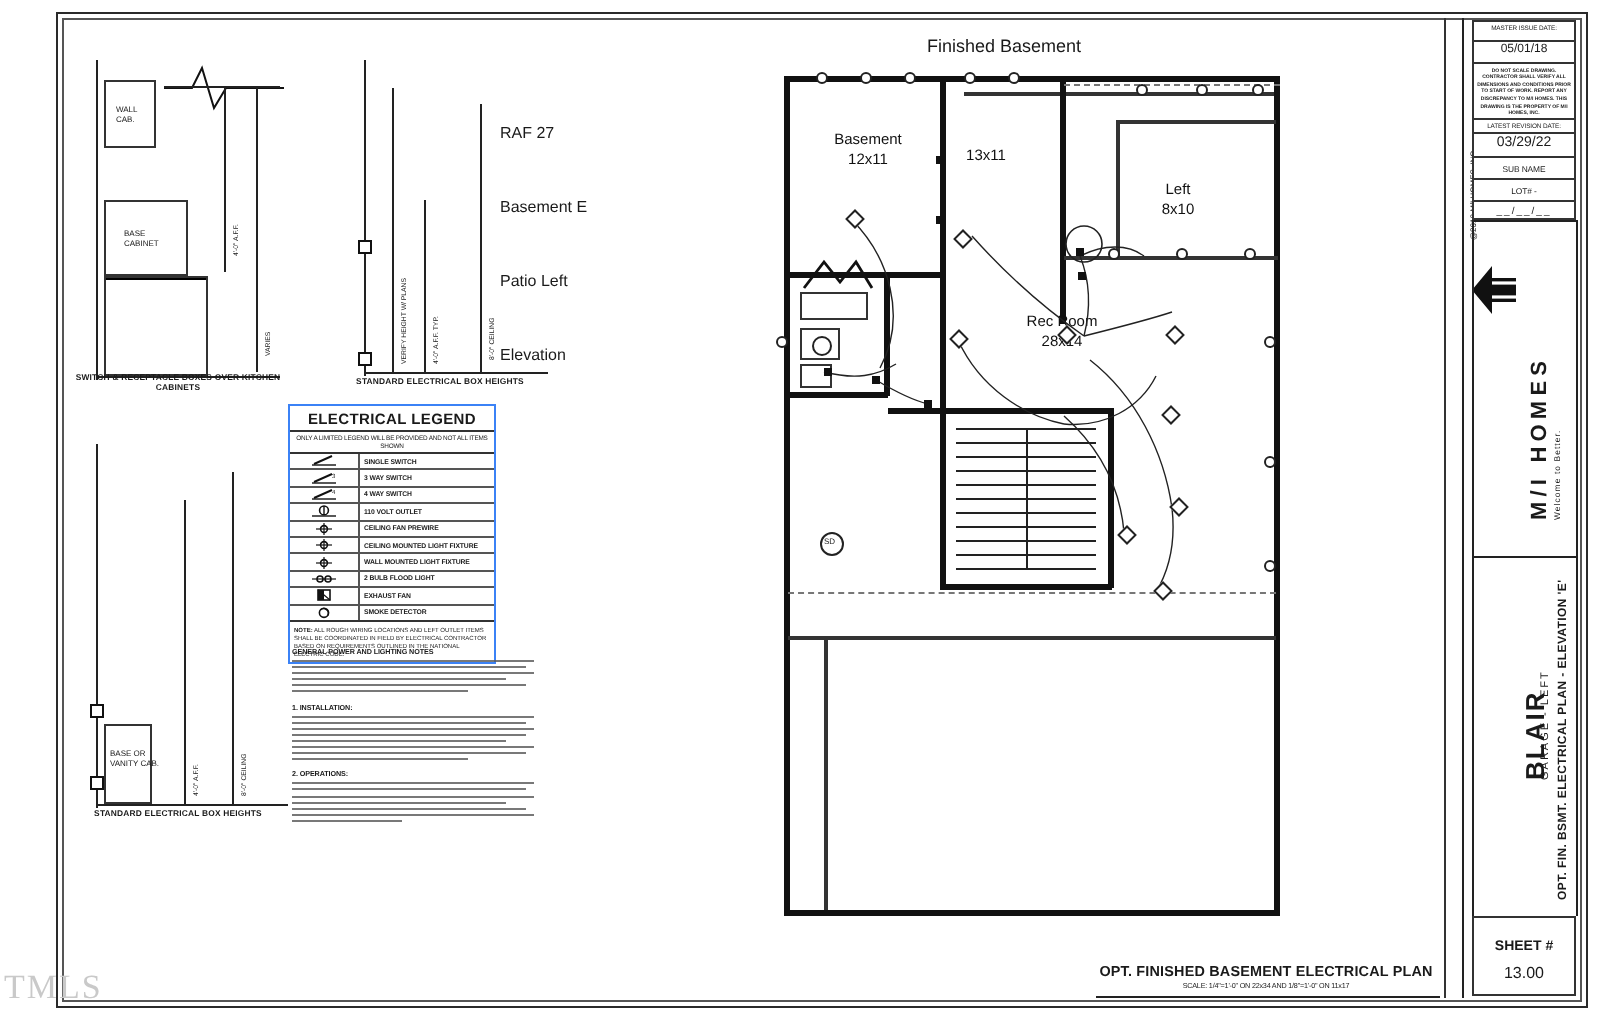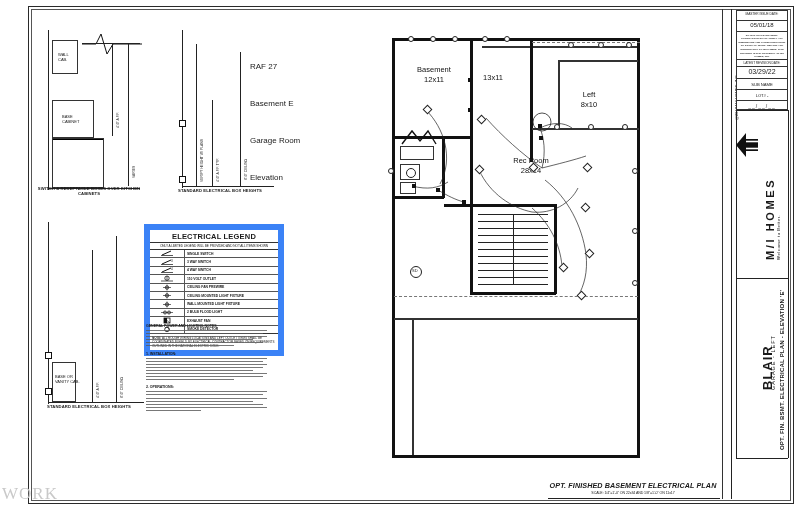--- a/index.html
+++ b/index.html
@@ -23,21 +23,21 @@
   .t7{font-size:7px;}
   .t8{font-size:8px;}
   .t9{font-size:9px;}
   .bold{font-weight:bold;}
   .ctr{text-align:center;}
 
   
   .caption{font-size:4.2px;font-weight:bold;letter-spacing:.1px;text-align:center;}
 
   
-  .legend{position:absolute;left:144px;top:224px;width:140px;border:6px solid #3b82f6;background:#fff;box-sizing:border-box;}
+  .legend{position:absolute;left:144px;top:202px;width:104px;border:1px solid #3b82f6;background:#fff;box-sizing:border-box;}
   .legend-title{font-size:7.5px;font-weight:bold;text-align:center;padding:2px 0 1px;border-bottom:1px solid #333;letter-spacing:.2px;}
   .legend-sub{font-size:3.2px;text-align:center;padding:1px 2px;border-bottom:1px solid #333;letter-spacing:-.1px;}
   .lrow{display:flex;align-items:center;height:7.4px;border-bottom:1px solid #555;}
   .lsym{width:34px;display:flex;align-items:center;justify-content:center;border-right:1px solid #555;height:100%;}
   .ldesc{flex:1;font-size:3.4px;font-weight:bold;padding-left:2px;letter-spacing:-.05px;}
   .lnote{font-size:3px;padding:2px;line-height:1.35;border-top:1px solid #333;}
 
   
   .micro{position:absolute;}
   .micro .mline{height:1px;background:#5a5a5a;margin-bottom:2.1px;opacity:.82;}
@@ -78,21 +78,21 @@
   .logo-mark{position:absolute;left:6px;top:30px;width:26px;height:30px;}
   .logo-text{position:absolute;left:36px;top:160px;transform:rotate(-90deg);transform-origin:left top;
              font-size:11px;font-weight:bold;letter-spacing:2.6px;white-space:nowrap;}
   .logo-tag{position:absolute;left:48px;top:160px;transform:rotate(-90deg);transform-origin:left top;
             font-size:4.2px;letter-spacing:.55px;white-space:nowrap;}
 
   .sheetbox{position:absolute;left:736px;top:458px;width:52px;height:40px;border:1px solid #333;box-sizing:border-box;}
 
   
   .bottom-title{position:absolute;left:548px;top:481px;width:170px;text-align:center;}
-  .bt-main{font-size:7.2px;font-weight:bold;letter-spacing:.1px;font-style:italic;}
+  .bt-main{font-size:7.2px;font-weight:bold;letter-spacing:.1px;}
   .bt-sub{font-size:3.6px;letter-spacing:-.1px;margin-top:1px;}
   .bt-rule{position:absolute;left:548px;top:498px;width:172px;height:1px;background:#222;}
 
   
   .wm{position:absolute;left:2px;top:484px;font-size:17px;color:#c9c9c9;letter-spacing:1px;font-family:"Liberation Serif",serif;}
   .vtext{position:absolute;transform:rotate(-90deg);transform-origin:left top;white-space:nowrap;font-size:3.4px;}
 </style>
 </head>
 <body>
 
@@ -147,21 +147,21 @@
     <div class="ln vl" style="left:92px;top:250px;height:152px;"></div>
     <div class="vtext" style="left:96px;top:398px;">4'-0" A.F.F.</div>
     <div class="ln vl" style="left:116px;top:236px;height:166px;"></div>
     <div class="vtext" style="left:120px;top:398px;">8'-0" CEILING</div>
     <div class="caption" style="position:absolute;left:30px;top:404px;width:118px;">STANDARD ELECTRICAL BOX HEIGHTS</div>
   </div>
 
   <div class="t t8" style="left:250px;top:36px;line-height:1.55;">
     <div>RAF 27</div>
     <div>Basement E</div>
-    <div>Garage Room</div>
+    <div>Patio Left</div>
     <div>Elevation</div>
   </div>
 
   <div class="legend">
     <div class="legend-title">ELECTRICAL LEGEND</div>
     <div class="legend-sub">ONLY A LIMITED LEGEND WILL BE PROVIDED AND NOT ALL ITEMS SHOWN</div>
 
     <div class="lrow">
       <div class="lsym">
         <svg width="14" height="7">
@@ -291,20 +291,21 @@
       <div class="mline s1"></div>
       <div class="mline s2"></div>
     <div class="mline s3"></div>
       <div class="mline s1"></div>
       <div class="mline s2"></div>
     <div class="mline s5"></div>
   </div>
 
   <div class="plan">
 
+    <div class="t t9 ctr" style="left:45px;top:0px;width:150px;">Finished Basement</div>
 
     <div class="wall" style="left:10px;top:20px;width:2.5px;height:420px;"></div>
     <div class="wall" style="left:10px;top:20px;width:248px;height:2.5px;"></div>
     <div class="wall" style="left:10px;top:437px;width:248px;height:2.5px;"></div>
     <div class="wall" style="left:255px;top:20px;width:2.5px;height:420px;"></div>
 
     <div class="wall" style="left:255px;top:22px;width:2.5px;height:2.5px;"></div>
     <div class="wall" style="left:88px;top:20px;width:2.5px;height:100px;"></div>
 
     <div class="wallL" style="left:100px;top:28px;width:155px;height:1.5px;"></div>
@@ -469,22 +470,26 @@
   <div class="ln vl" style="left:736px;top:110px;height:168px;"></div>
   <div class="ln vl" style="left:788px;top:110px;height:168px;"></div>
 
   <div class="vert" style="left:760px;top:390px;font-size:13px;font-weight:bold;letter-spacing:1px;">BLAIR</div>
   <div class="vert" style="left:770px;top:390px;font-size:5.5px;letter-spacing:1px;">GARAGE - LEFT</div>
   <div class="vert" style="left:779px;top:450px;font-size:6px;font-weight:bold;letter-spacing:.2px;">OPT. FIN. BSMT. ELECTRICAL PLAN - ELEVATION 'E'</div>
   <div class="ln vl" style="left:736px;top:278px;height:180px;"></div>
   <div class="ln vl" style="left:788px;top:278px;height:180px;"></div>
   <div class="ln hl" style="left:736px;top:458px;width:52px;"></div>
 
+  <div class="sheetbox">
+    <div class="t7 ctr bold" style="padding-top:11px;">SHEET #</div>
+    <div class="t8 ctr" style="padding-top:5px;">13.00</div>
+  </div>
 
   <div class="bottom-title">
     <div class="bt-main">OPT. FINISHED BASEMENT ELECTRICAL PLAN</div>
     <div class="bt-sub">SCALE: 1/4"=1'-0" ON 22x34 AND 1/8"=1'-0" ON 11x17</div>
   </div>
   <div class="bt-rule"></div>
 
-  <div class="wm">WORK</div>
+  <div class="wm">TMLS</div>
 
 </div>
 
 </body></html>

